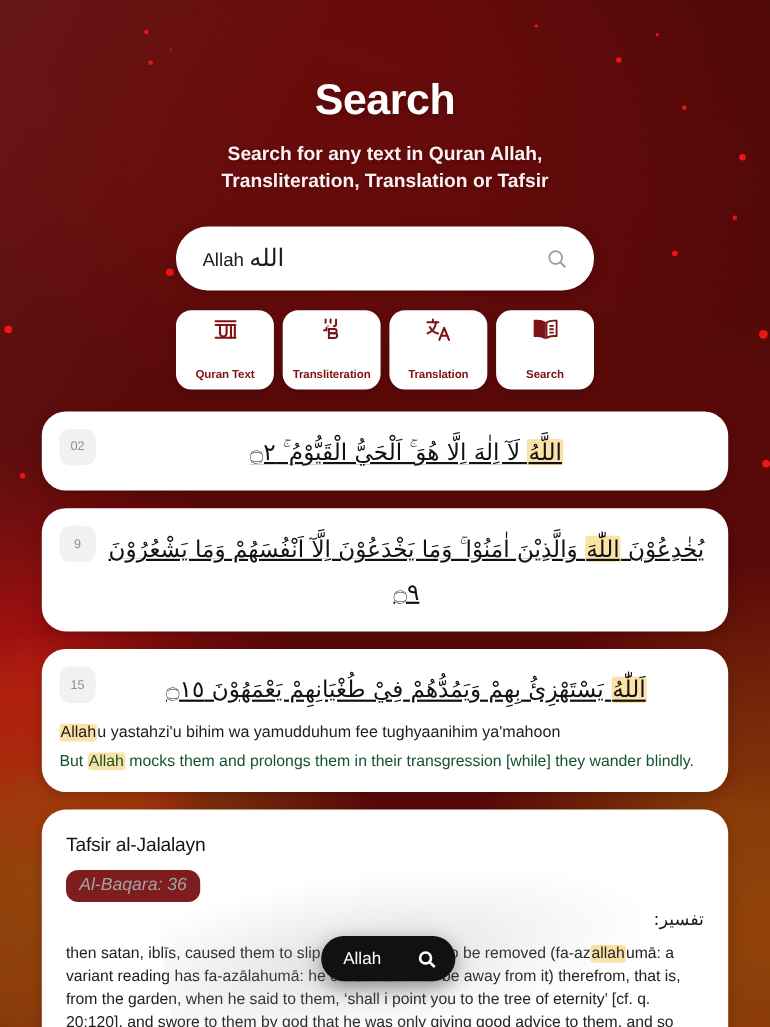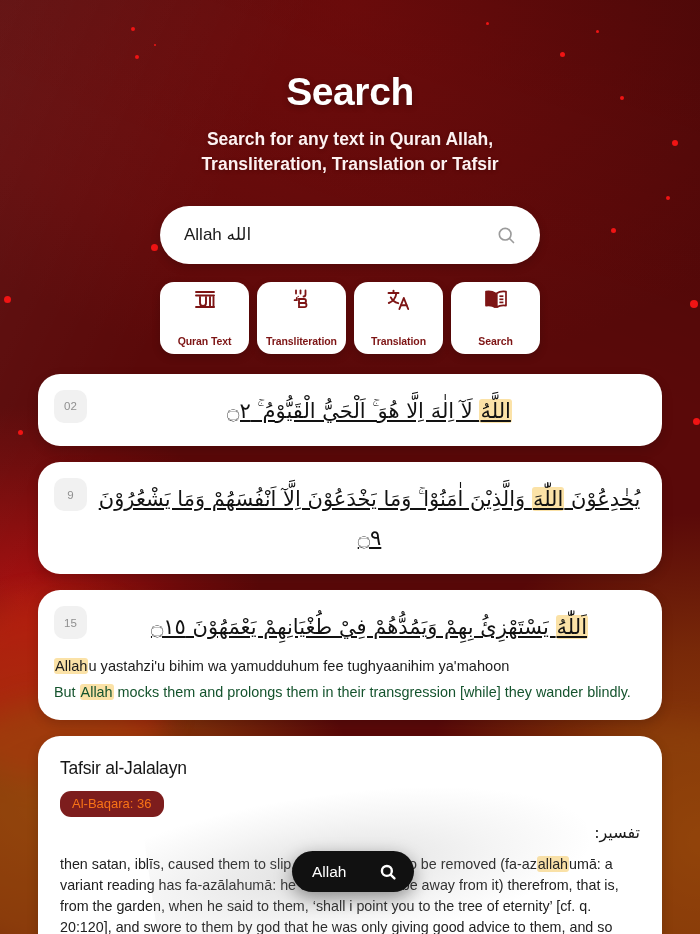--- a/index.html
+++ b/index.html
@@ -77,21 +77,21 @@
     padding: 0 22px 0 24px;
     box-shadow: 0 3px 10px rgba(0,0,0,0.18);
   }
   .search-value {
     flex: 1;
     font-size: 17px;
     color: #1b1b1b;
     white-space: nowrap;
     overflow: hidden;
   }
-  .search-value .ar { font-size: 17px; }
+  .search-value .ar { font-size: 22px; }
   .search-icon-btn {
     width: 24px; height: 24px;
     display: flex; align-items: center; justify-content: center;
     color: #9b9b9b;
   }
 
   
   .tabs {
     position: relative;
     margin: 18px auto 0;
@@ -174,24 +174,25 @@
   }
   .tafsir-title {
     font-size: 17.5px;
     color: #161616;
     letter-spacing: -0.2px;
   }
   .surah-badge {
     display: inline-block;
     margin-top: 12px;
     background: #7d1d1d;
-    color: #f97316;
-    font-size: 13px;
+    color: #a3a3a3;
+    font-size: 16px;
     padding: 5px 12px 6px;
     border-radius: 11px;
+    font-style: italic;
   }
   .tafsir-ar-label {
     text-align: right;
     direction: rtl;
     font-family: "DejaVu Sans", "Liberation Sans", sans-serif;
     font-size: 16px;
     color: #1a1a1a;
     margin-top: 6px;
   }
   .tafsir-body {

